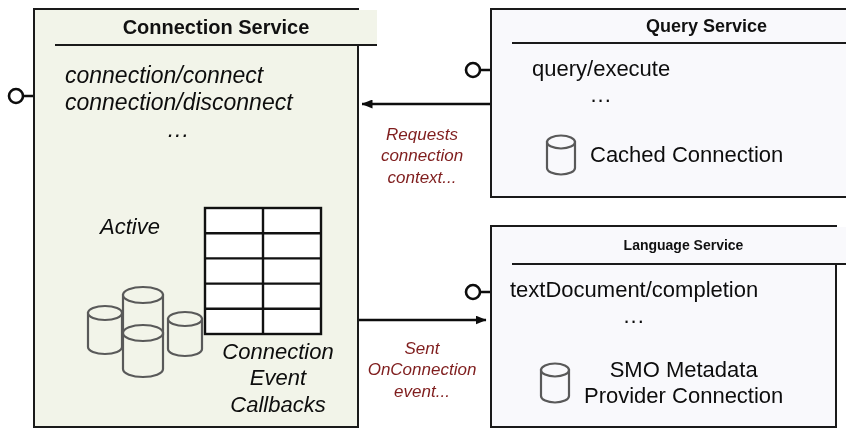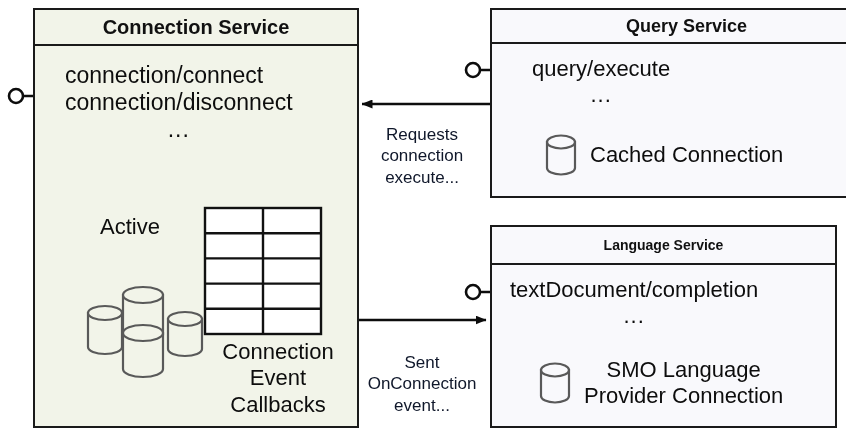--- a/index.html
+++ b/index.html
@@ -35,41 +35,42 @@
   .component-title {
     box-sizing: border-box;
     width: 100%;
     border-bottom: 2px solid #1a1a1a;
     text-align: center;
     font-weight: bold;
     color: #111111;
     display: flex;
     align-items: center;
     justify-content: center;
+    margin-left: 20px;
   }
   .component-body {
     position: relative;
     width: 100%;
     box-sizing: border-box;
   }
 
   
   #connection-service {
     left: 33px;
     top: 8px;
     width: 326px;
     height: 420px;
     background: #f2f4e9;
   }
   #connection-service .component-title {
     height: 36px;
     font-size: 20px;
     background: #f2f4e9;
   }
-  #connection-service .component-body { height: 380px; }
+  #connection-service .component-body { height: 380px; font-style: italic; }
 
   
   #query-service {
     left: 490px;
     top: 8px;
     width: 393px;
     height: 190px;
     background: #f9f9fc;
   }
   #query-service .component-title {
@@ -180,34 +181,35 @@
   .store-caption {
     font-size: 22px;
     color: #0d0d0d;
     line-height: 1.2;
   }
   .store-caption.two-line { text-align: center; }
 
   
   .edge-label {
     position: absolute;
+    font-style: italic;
     font-size: 17px;
-    color: #0f172a;
+    color: #7f1d1d;
     text-align: center;
     line-height: 1.25;
     white-space: nowrap;
   }
   #label-requests {
     left: 361px;
     top: 124px;
     width: 122px;
   }
   #label-sent {
     left: 359px;
-    top: 352px;
+    top: 338px;
     width: 126px;
   }
 </style>
 </head>
 <body>
 
 <div id="diagram-root">
 
   <svg class="svg-layer" viewBox="0 0 846 436">
     <defs>
@@ -326,32 +328,32 @@
       </div>
 
       <div class="store-row" id="ls-store">
         <svg width="34" height="46" viewBox="0 0 34 46">
           <g fill="#f9f9fc" stroke="#595959" stroke-width="2.2">
             <path d="M3,10 L3,36 a14,6.5 0 0 0 28,0 L31,10 Z"></path>
             <ellipse cx="17" cy="10" rx="14" ry="6.5"></ellipse>
           </g>
         </svg>
         <div class="store-caption two-line">
-          <span>SMO Language</span><br>
+          <span>SMO Metadata</span><br>
           <span>Provider Connection</span>
         </div>
       </div>
 
     </div>
   </div>
 
   <div class="edge-label" id="label-requests">
     <span>Requests</span><br>
     <span>connection</span><br>
-    <span>execute...</span>
+    <span>context...</span>
   </div>
 
   <div class="edge-label" id="label-sent">
     <span>Sent</span><br>
     <span>OnConnection</span><br>
     <span>event...</span>
   </div>
 
 </div>
 

